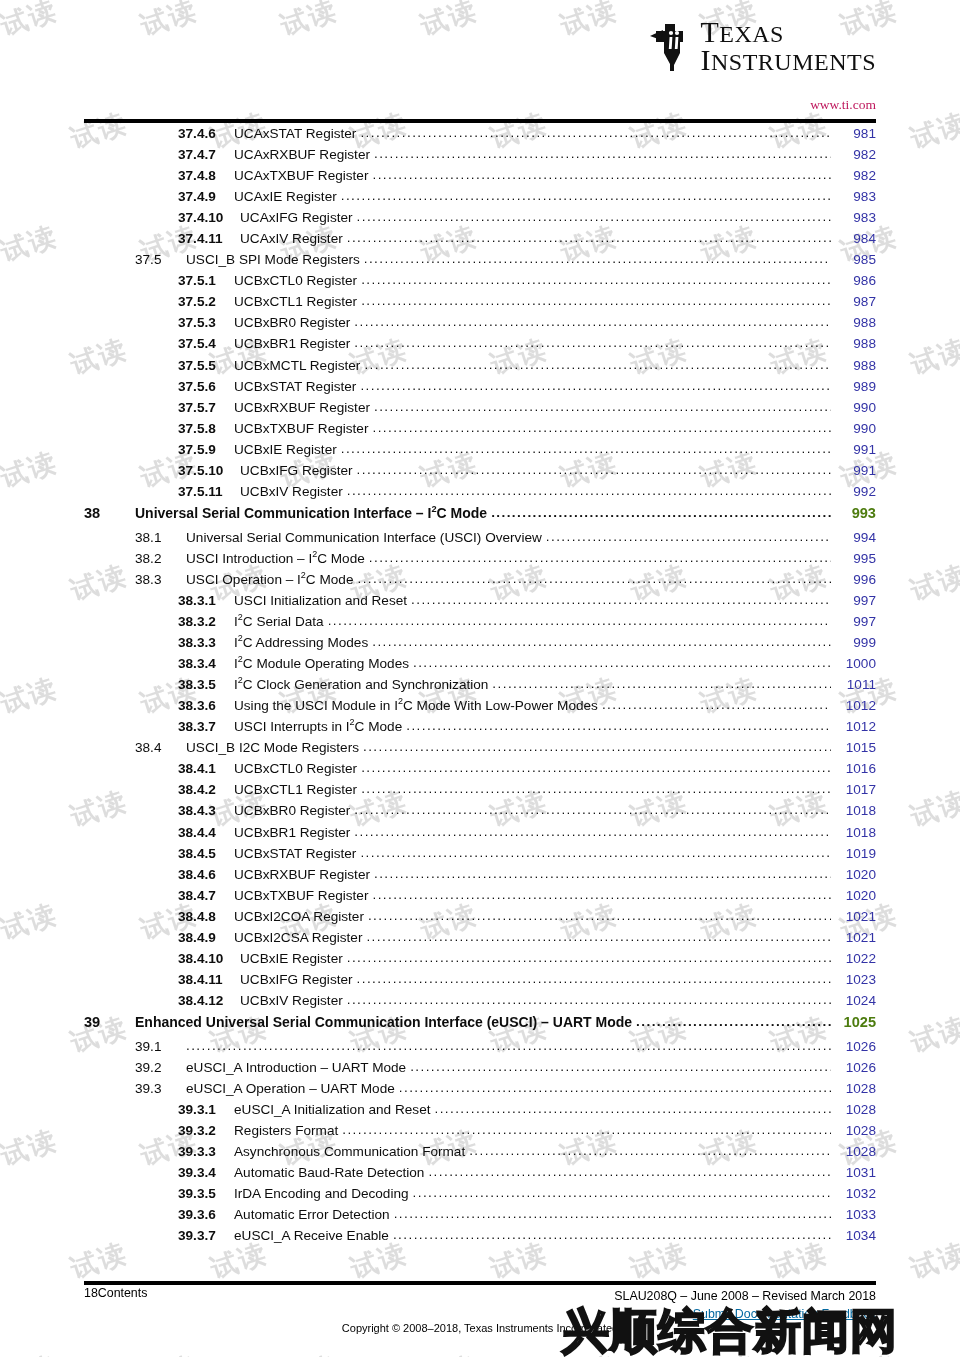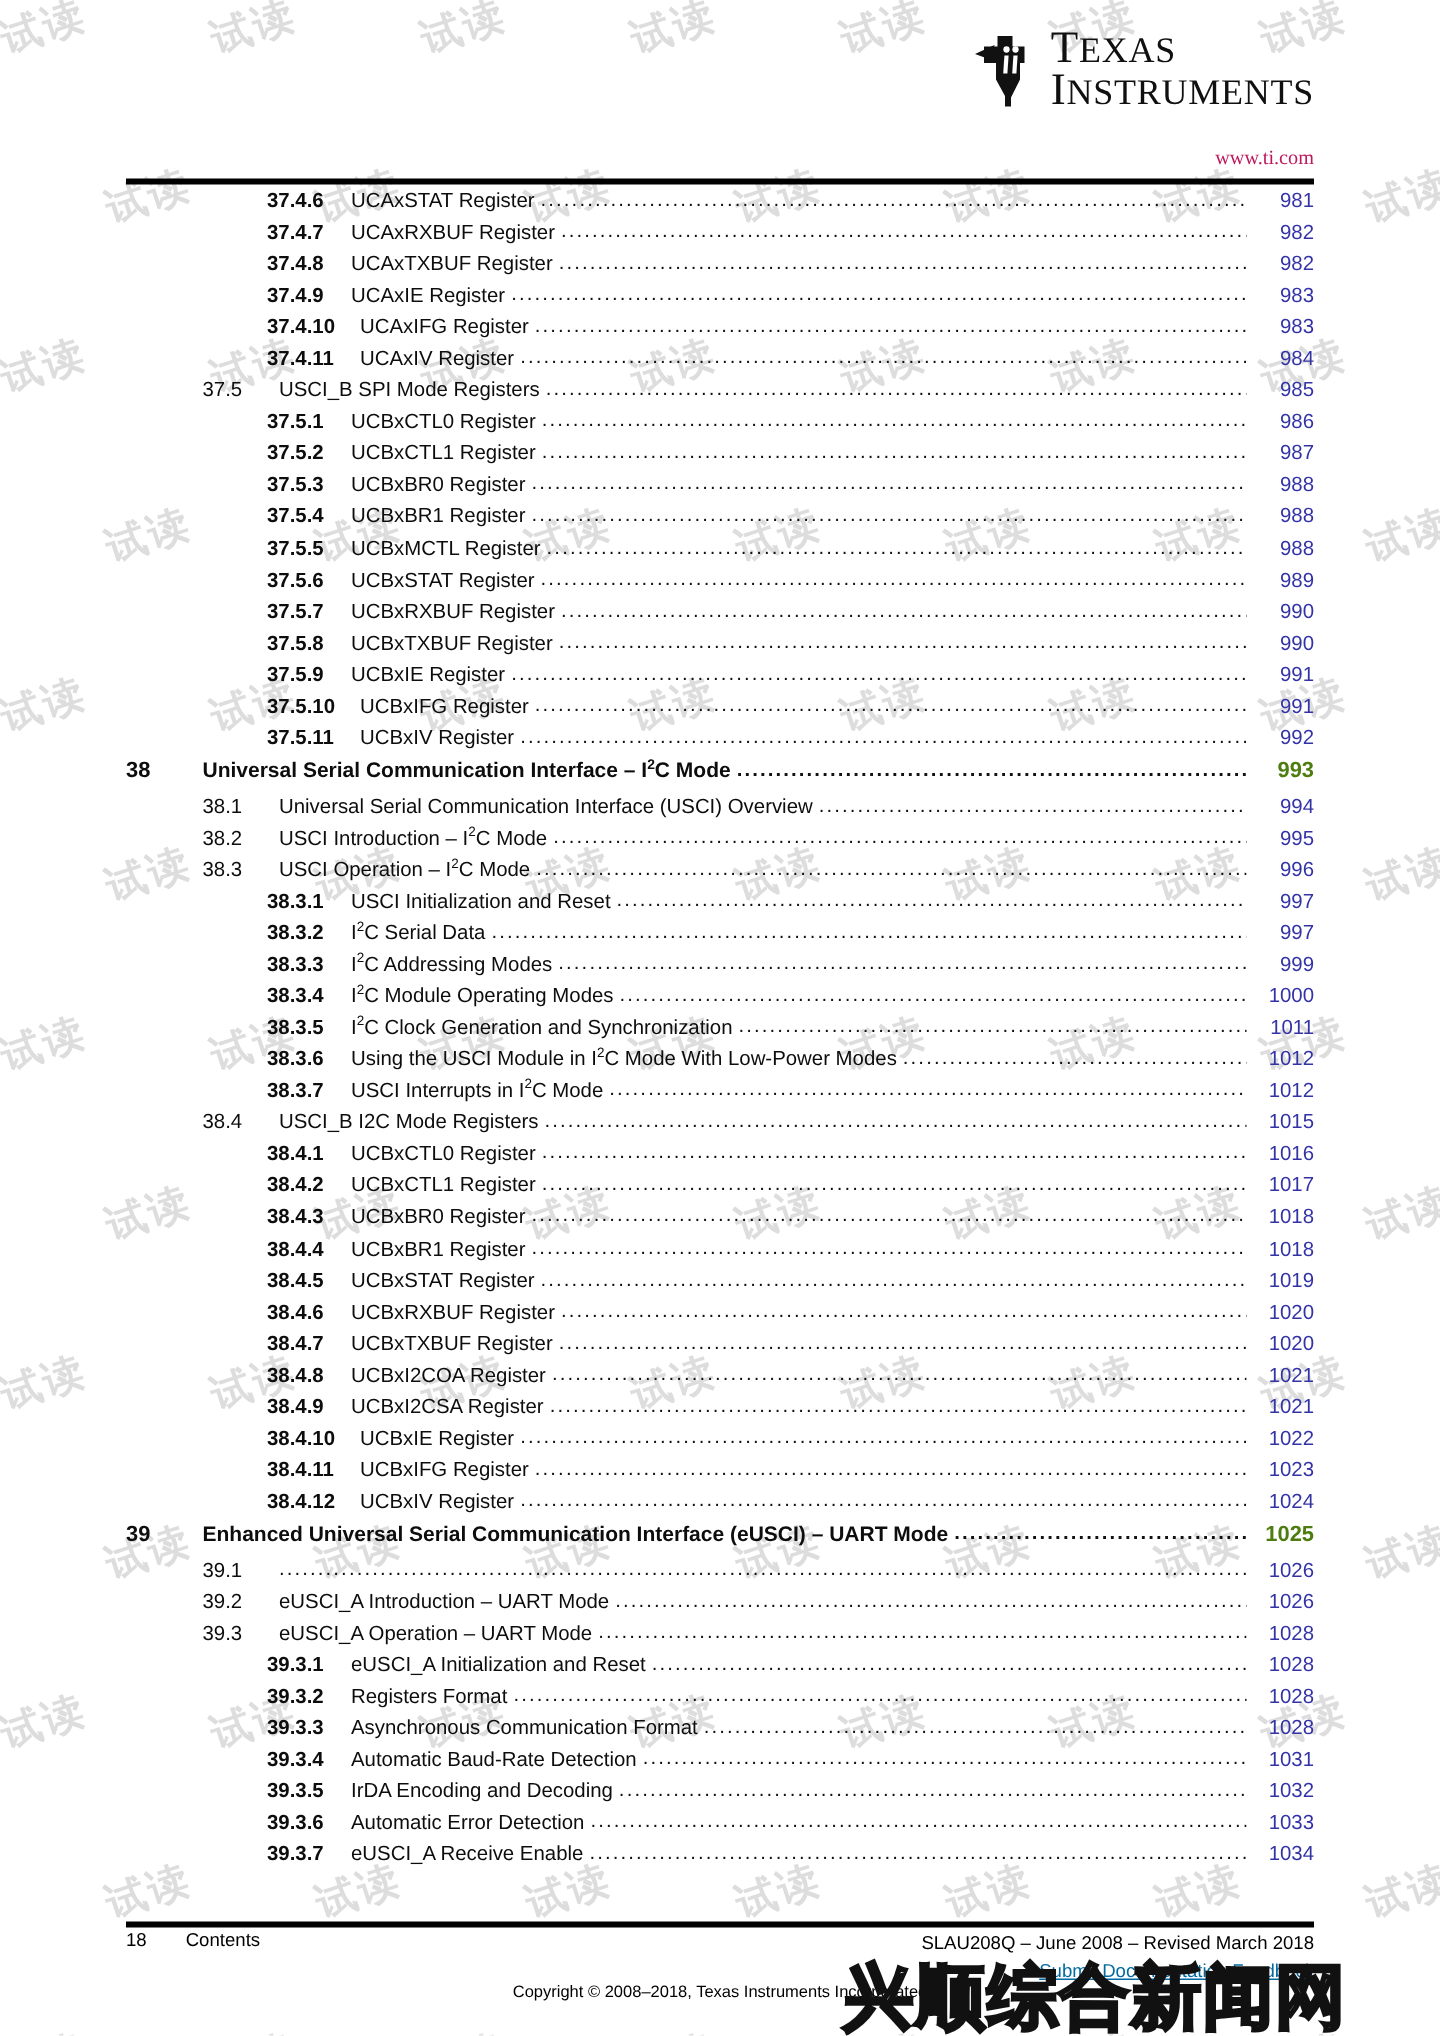--- a/index.html
+++ b/index.html
@@ -161,21 +161,20 @@
     left: 84px;
     right: 84px;
     top: 1286px;
     height: 60px;
   }
   #footer-left {
     position: absolute;
     left: 0; top: 0;
     font-size: 12.4px;
     display: flex;
-    gap: 26px;
   }
   #footer-right {
     position: absolute;
     right: 0; top: 0;
     text-align: right;
   }
   #doc-ref { font-size: 12.4px; color: #000; }
   #feedback-link {
     display: block;
     margin-top: 3px;

